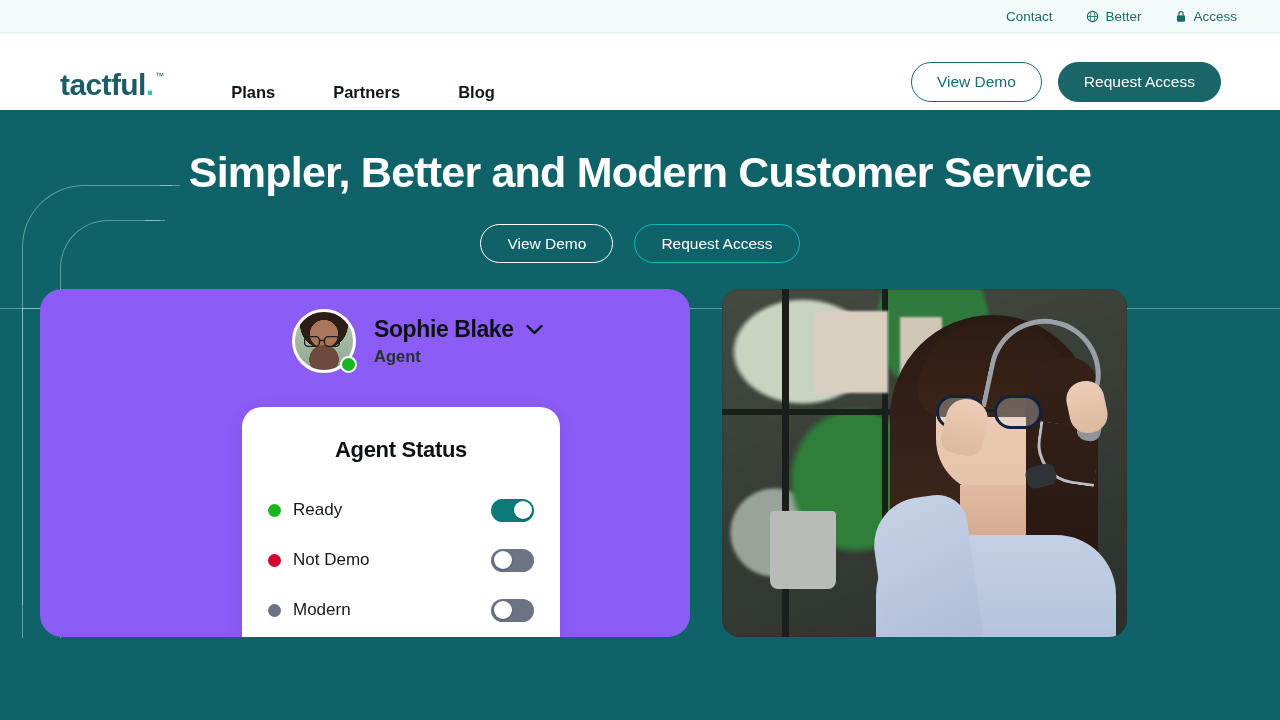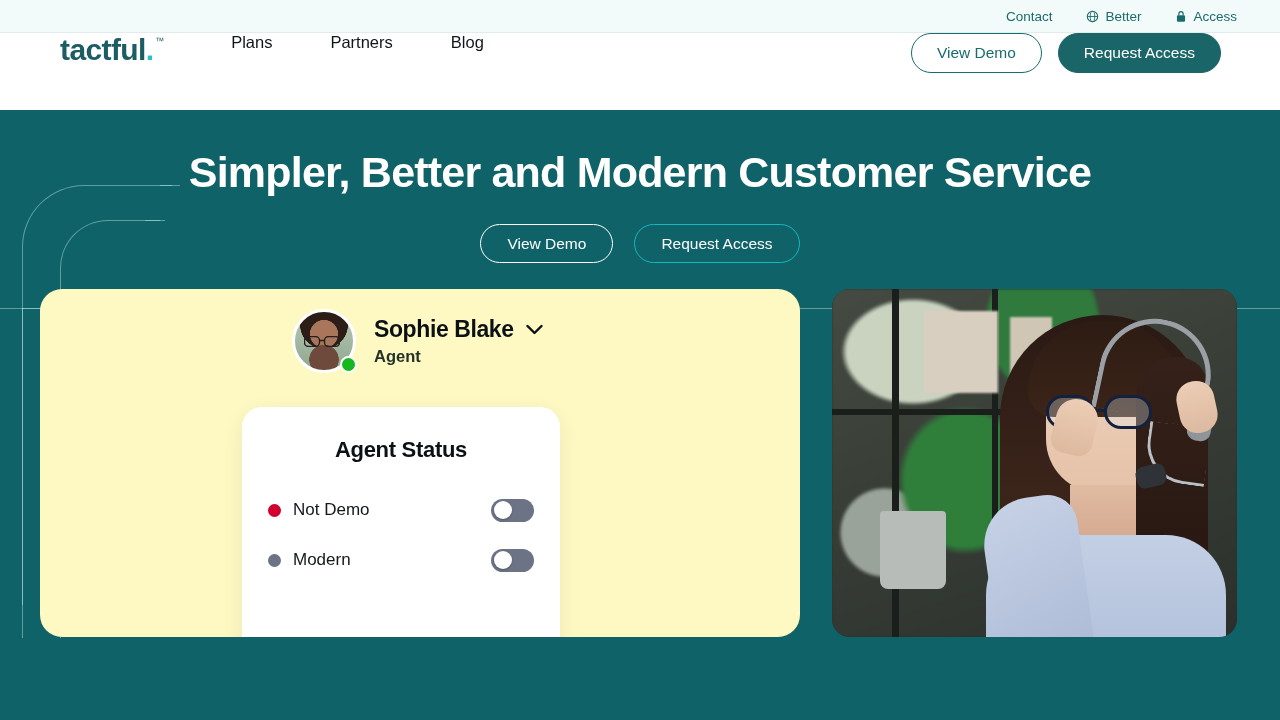--- a/index.html
+++ b/index.html
@@ -29,37 +29,37 @@
     cursor: pointer;
     white-space: nowrap;
   }
   .util-ico { display: inline-flex; align-items: center; }
 
   
   .navbar {
     height: 77px;
     background: #ffffff;
     display: flex;
-    align-items: flex-start;
+    align-items: flex-end;
     padding: 0 59px 8px 60px;
   }
   .logo { display: flex; align-items: flex-start; user-select: none; }
   .logo-word {
     font-size: 30px;
     font-weight: 700;
     letter-spacing: -0.6px;
     color: #1b5d63;
   }
   .logo-dot { color: #27c3c3; font-weight: 700; font-size: 30px; }
   .logo-tm { font-size: 9px; color: #1b5d63; margin-top: 3px; margin-left: 1px; }
 
   .navlinks { display: flex; align-items: center; gap: 0; margin-left: 38px; }
   .navlink {
     font-size: 16.5px;
-    font-weight: 400;
+    font-weight: 700;
     color: #10161a;
     text-decoration: none;
     padding: 0 29px;
     cursor: pointer;
     white-space: nowrap;
   }
   .nav-actions { margin-left: auto; display: flex; align-items: center; gap: 16px; }
   .btn {
     border-radius: 999px;
     font-size: 15.5px;
@@ -151,23 +151,23 @@
   }
 
   
   .showcase {
     position: relative; z-index: 2;
     display: flex;
     gap: 32px;
     padding: 26px 43px 0 40px;
   }
   .agent-panel {
-    width: 760px;
+    width: 650px;
     height: 348px;
-    background: #fef9c3;
+    background: #8b5cf6;
     border-radius: 22px;
     position: relative;
     overflow: hidden;
   }
   .agent-head {
     display: flex; align-items: center; gap: 18px;
     padding: 20px 0 0 252px;
   }
   .avatar-wrap { position: relative; width: 64px; height: 64px; flex: none; }
   .avatar {
@@ -421,20 +421,27 @@
               </span>
             </div>
             <div class="agent-role">Agent</div>
           </div>
         </div>
 
         <div class="status-card">
           <div class="status-title">Agent Status</div>
           <div class="status-rows">
 
+            <div class="status-row">
+              <span class="sdot" style="background:#16b721"></span>
+              <span class="slabel">Ready</span>
+              <span class="toggle on">
+                  <span class="knob"></span>
+                </span>
+            </div>
 
             <div class="status-row">
               <span class="sdot" style="background:#d2002e"></span>
               <span class="slabel">Not Demo</span>
               <span class="toggle off">
                   <span class="knob"></span>
                 </span>
             </div>
 
             <div class="status-row">

